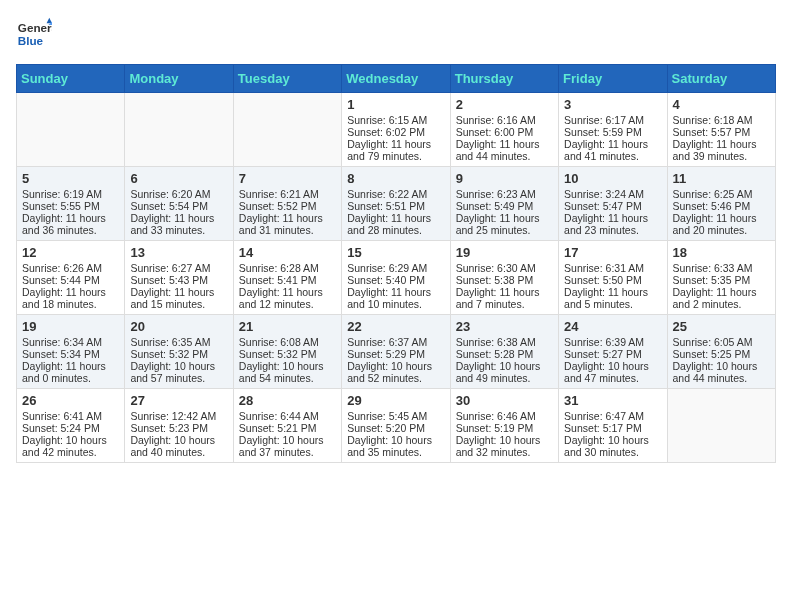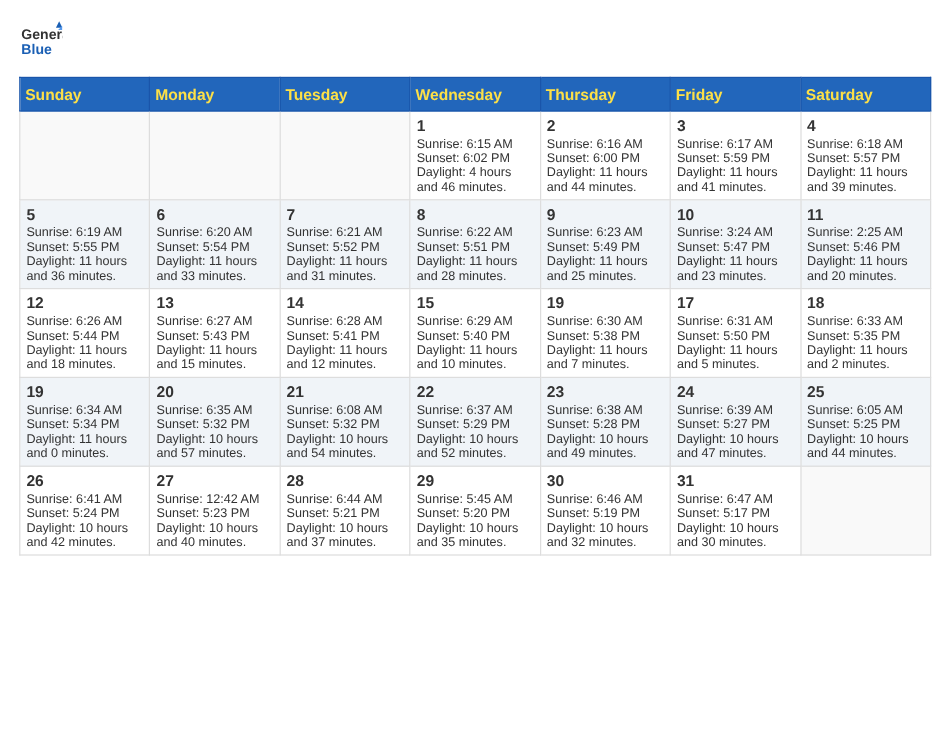--- a/index.html
+++ b/index.html
@@ -45,21 +45,21 @@
       font-size: 14px;
       color: #555;
     }
     .calendar {
       width: 100%;
       border-collapse: collapse;
       border: 1px solid #ccc;
     }
     .calendar th {
       background: #2266bb;
-      color: #fde047;
+      color: #5eead4;
       font-size: 13px;
       font-weight: bold;
       padding: 6px 4px;
       text-align: left;
       border: 1px solid #1a55aa;
     }
     .calendar td {
       width: 14.28%;
       vertical-align: top;
       border: 1px solid #ddd;
@@ -118,21 +118,21 @@
   </thead>
   <tbody id="calendar-body">
   <tr>
         <td class="empty"></td>
         <td class="empty"></td>
         <td class="empty"></td>
         <td>
           <span class="day-num">1</span>
           <div>Sunrise: 6:15 AM</div>
           <div>Sunset: 6:02 PM</div>
-          <div>Daylight: 4 hours and 46 minutes.</div>
+          <div>Daylight: 11 hours and 79 minutes.</div>
         </td>
         <td>
           <span class="day-num">2</span>
           <div>Sunrise: 6:16 AM</div>
           <div>Sunset: 6:00 PM</div>
           <div>Daylight: 11 hours and 44 minutes.</div>
         </td>
         <td>
           <span class="day-num">3</span>
           <div>Sunrise: 6:17 AM</div>
@@ -178,21 +178,21 @@
           <div>Daylight: 11 hours and 25 minutes.</div>
         </td>
         <td>
           <span class="day-num">10</span>
           <div>Sunrise: 3:24 AM</div>
           <div>Sunset: 5:47 PM</div>
           <div>Daylight: 11 hours and 23 minutes.</div>
         </td>
         <td>
           <span class="day-num">11</span>
-          <div>Sunrise: 2:25 AM</div>
+          <div>Sunrise: 6:25 AM</div>
           <div>Sunset: 5:46 PM</div>
           <div>Daylight: 11 hours and 20 minutes.</div>
         </td>
       </tr>
       <tr>
         <td>
           <span class="day-num">12</span>
           <div>Sunrise: 6:26 AM</div>
           <div>Sunset: 5:44 PM</div>
           <div>Daylight: 11 hours and 18 minutes.</div>

